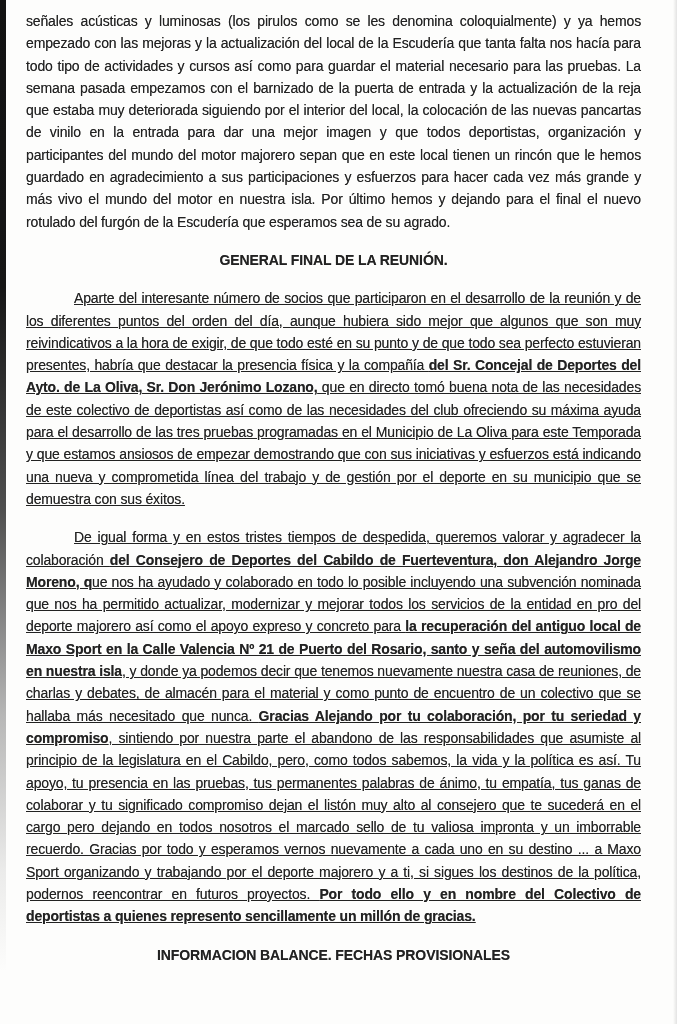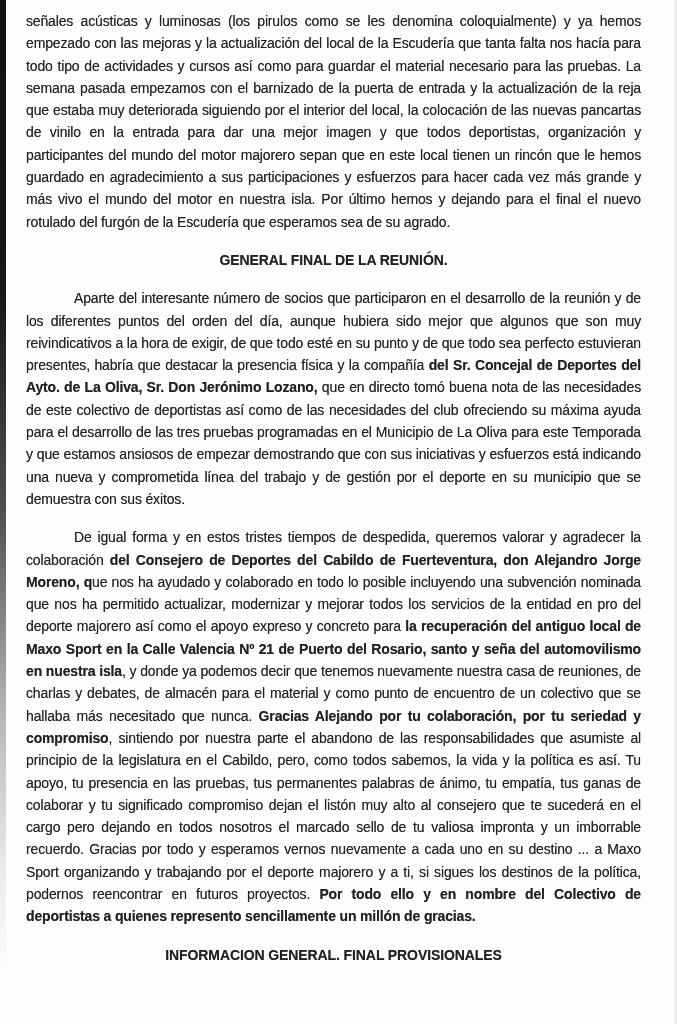--- a/index.html
+++ b/index.html
@@ -44,35 +44,36 @@
     line-height: 22.3px;
     letter-spacing: -0.15px;
     text-align: justify;
     text-shadow: 0 0 0.5px rgba(30,30,30,0.55);
   }
   .para {
     margin: 0 0 16px 0;
   }
   .para.indent {
     text-indent: 48px;
+    text-decoration: underline;
   }
   .heading {
     margin: 0 0 16px 0;
     text-align: center;
     font-weight: bold;
     letter-spacing: -0.1px;
   }
   .b { font-weight: bold; }
 </style>
 </head>
 <body>
 
 <div class="page">
   <div class="edge-left"></div>
   <div class="edge-right"></div>
   <div class="doc" id="doc-body">
       <p class="para"><span class="">señales acústicas y luminosas (los pirulos como se les denomina coloquialmente)  y ya hemos empezado con las mejoras y la actualización del local de la Escudería que tanta falta nos hacía para todo tipo de actividades y cursos así como para guardar el material necesario para las pruebas. La semana pasada empezamos con el barnizado de la puerta de entrada y la actualización de la reja que estaba muy deteriorada siguiendo por el interior del local, la colocación de las nuevas pancartas de vinilo en la entrada para dar una mejor imagen y que todos deportistas, organización y participantes del mundo del motor majorero sepan que en este local tienen un rincón que le hemos guardado en agradecimiento a sus participaciones  y esfuerzos para hacer cada vez más grande y más vivo el mundo del motor en nuestra isla. Por último hemos y dejando para el final el nuevo rotulado del furgón de la Escudería que esperamos sea de su agrado.</span></p>
       <p class="heading">GENERAL FINAL DE LA REUNIÓN.</p>
       <p class="para indent"><span class="">Aparte del interesante número de socios que participaron en el desarrollo de la reunión y de los diferentes puntos del orden del día, aunque hubiera sido mejor que algunos que son muy reivindicativos a la hora de exigir, de que todo esté en su punto y de que todo sea perfecto estuvieran presentes,  habría que destacar la presencia física y  la  compañía </span><span class="b">del Sr. Concejal de Deportes del Ayto. de La Oliva, Sr. Don Jerónimo Lozano,</span><span class=""> que en directo tomó buena nota de las necesidades de  este colectivo de deportistas así como de las necesidades del club ofreciendo su máxima ayuda para el desarrollo de las tres pruebas programadas en el Municipio de La Oliva para este Temporada y que estamos ansiosos de empezar  demostrando que con sus iniciativas y esfuerzos está indicando una nueva y comprometida línea del trabajo y de gestión por el deporte en su municipio que se demuestra con sus éxitos.</span></p>
       <p class="para indent"><span class="">De igual forma y  en estos tristes tiempos de despedida, queremos  valorar y agradecer la colaboración </span><span class="b">del Consejero de Deportes del Cabildo de Fuerteventura, don Alejandro Jorge Moreno,  q</span><span class="">ue nos ha ayudado y colaborado  en todo lo posible incluyendo una subvención nominada que nos ha permitido  actualizar, modernizar  y mejorar todos los servicios de la entidad en pro del deporte majorero así como  el apoyo expreso y concreto para </span><span class="b">la recuperación  del antiguo local de Maxo Sport en la Calle Valencia Nº 21 de Puerto del Rosario, santo y seña del automovilismo en nuestra isla</span><span class="">,  y donde ya podemos decir que tenemos nuevamente nuestra casa de reuniones, de charlas y debates, de almacén para el material y como punto de encuentro de un colectivo que se hallaba más necesitado que nunca. </span><span class="b">Gracias Alejando por tu colaboración, por tu seriedad y compromiso</span><span class="">, sintiendo por nuestra parte el abandono de las responsabilidades que asumiste al principio de la legislatura en el Cabildo,  pero, como todos sabemos,  la vida y la política es así.  Tu apoyo, tu presencia en las pruebas, tus permanentes palabras de ánimo,  tu empatía, tus ganas de colaborar y tu significado compromiso dejan el listón muy alto al consejero que te sucederá en el cargo pero dejando en todos nosotros el marcado sello de  tu valiosa impronta y un imborrable recuerdo. Gracias por todo y esperamos vernos nuevamente a cada uno en su destino ... a Maxo Sport organizando y trabajando por el deporte majorero y a ti, si sigues los destinos de la política, podernos reencontrar en futuros proyectos.  </span><span class="b">Por todo ello y en nombre del Colectivo de deportistas a quienes represento sencillamente un millón de gracias.</span></p>
-      <p class="heading">INFORMACION GENERAL. FINAL PROVISIONALES</p>
+      <p class="heading">INFORMACION BALANCE. FECHAS PROVISIONALES</p>
     </div>
 </div>
 
 </body></html>

